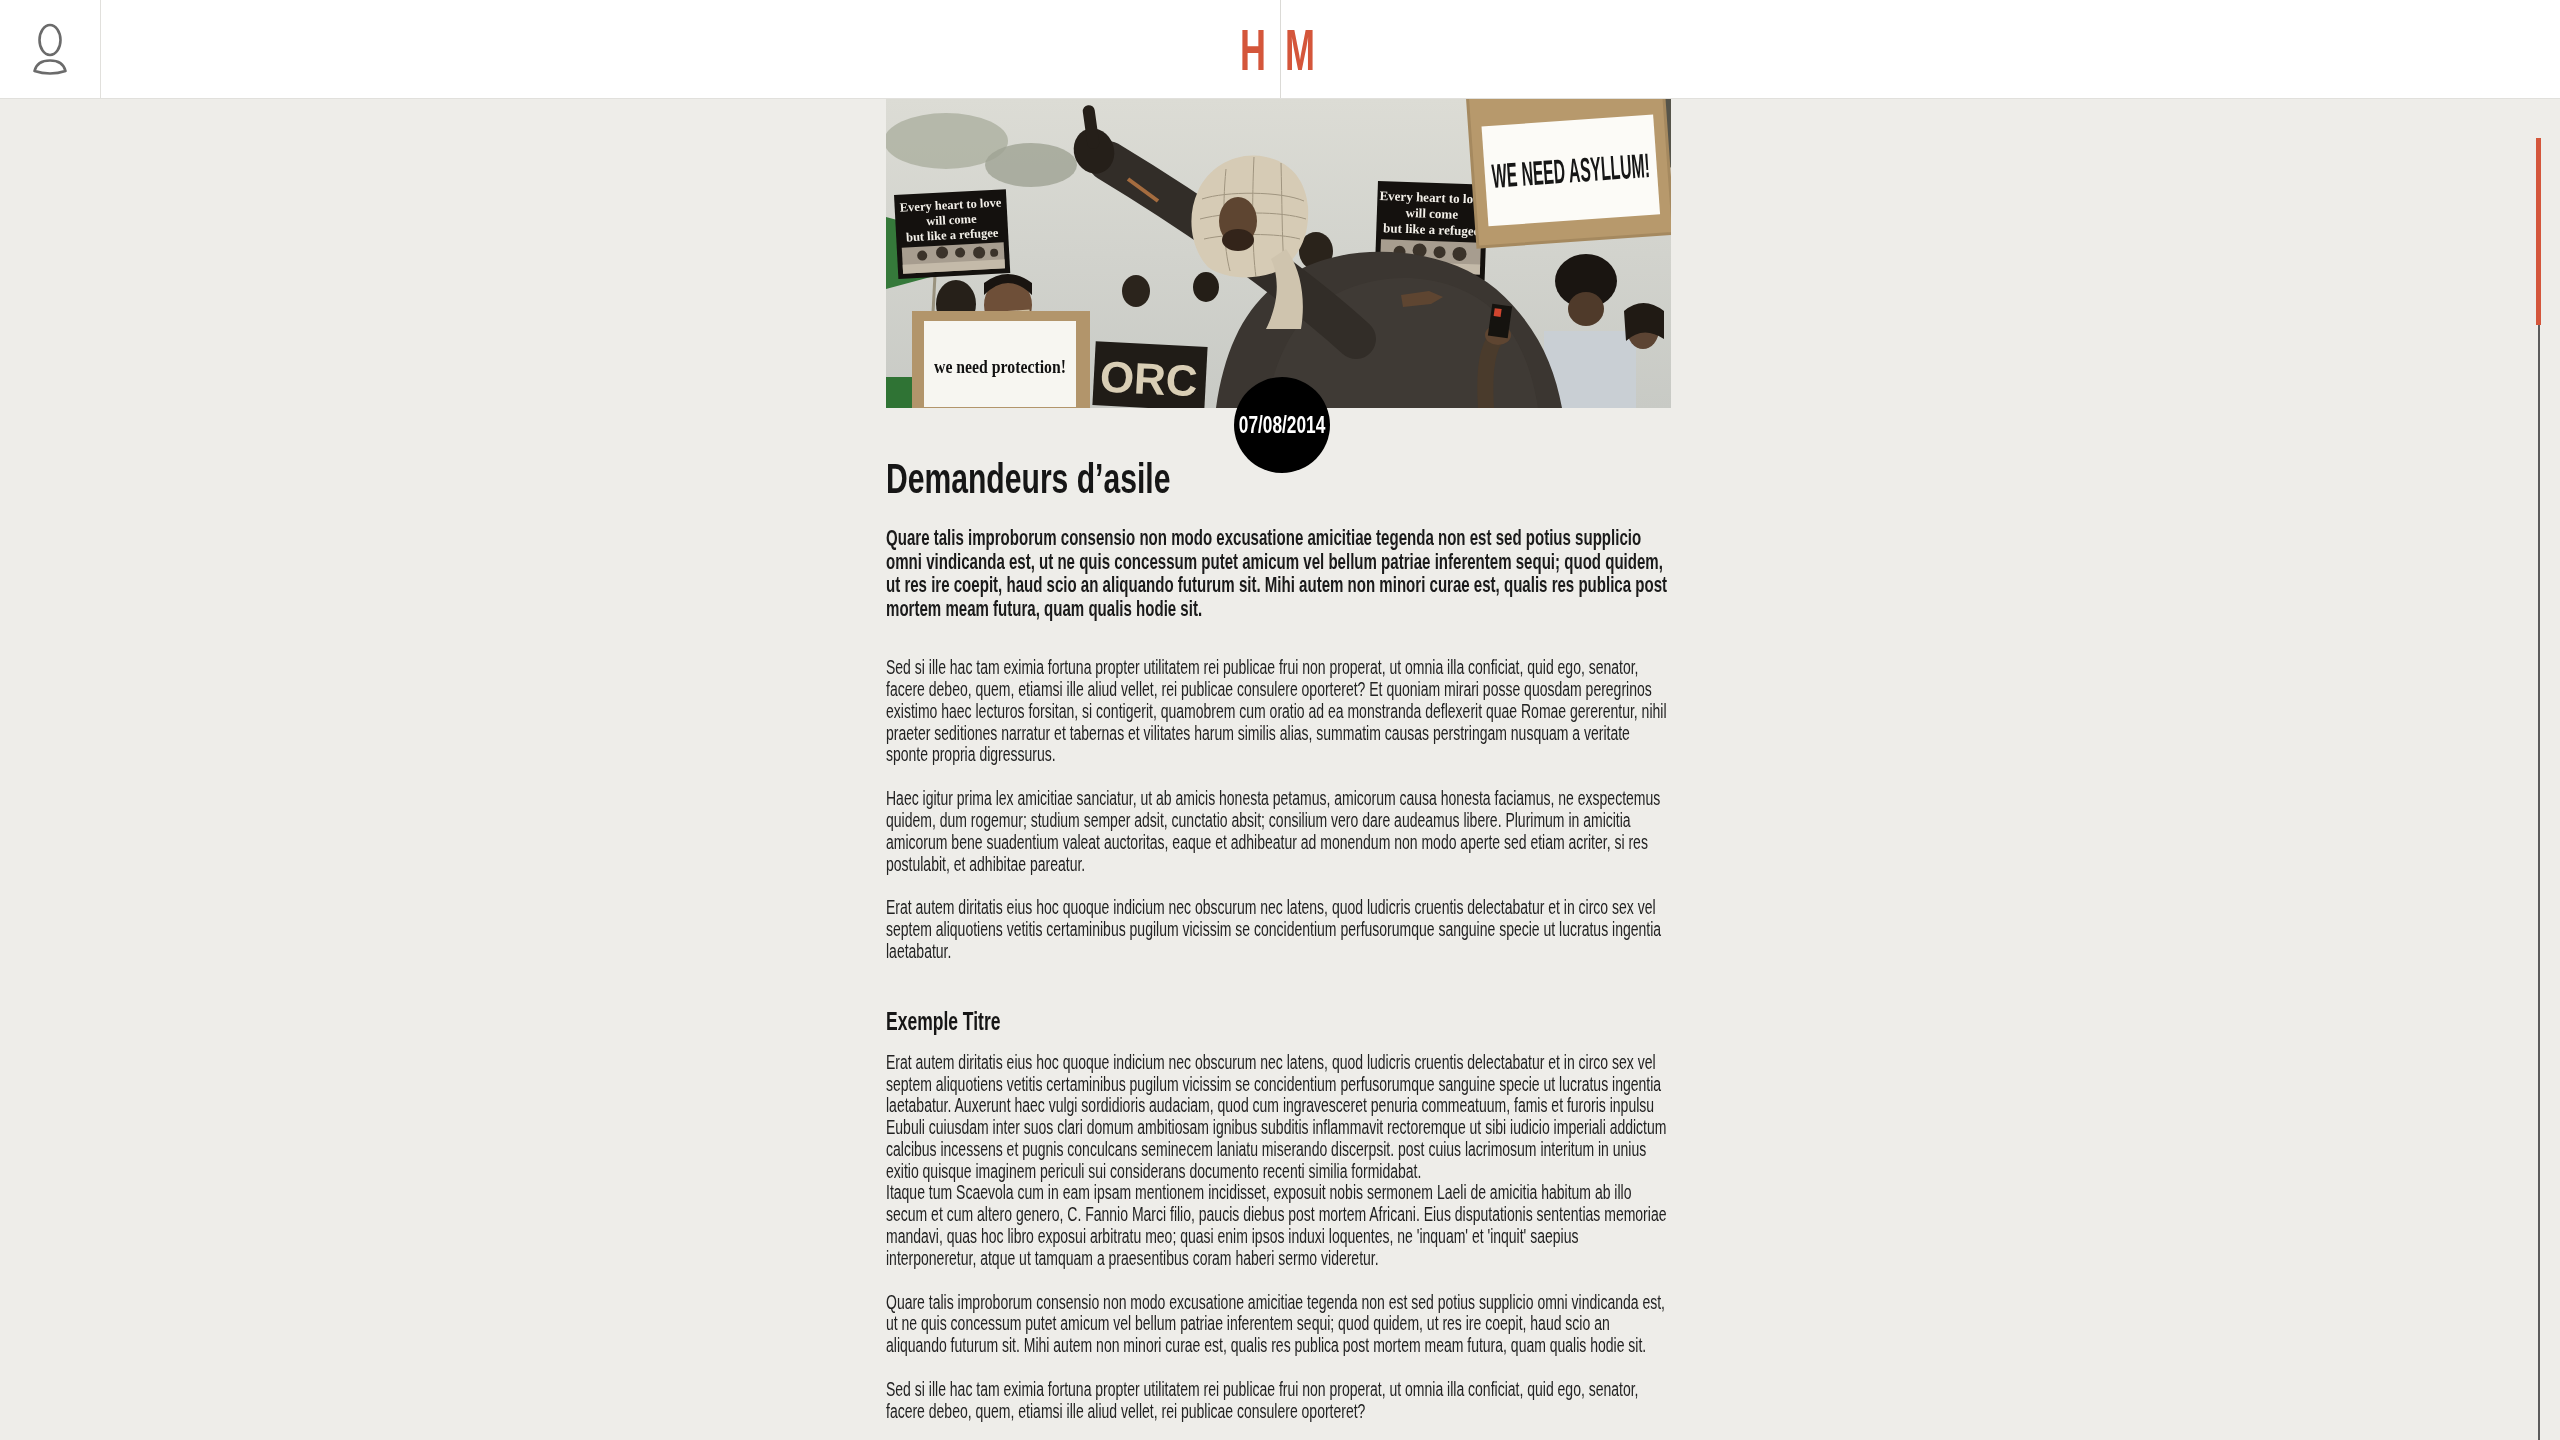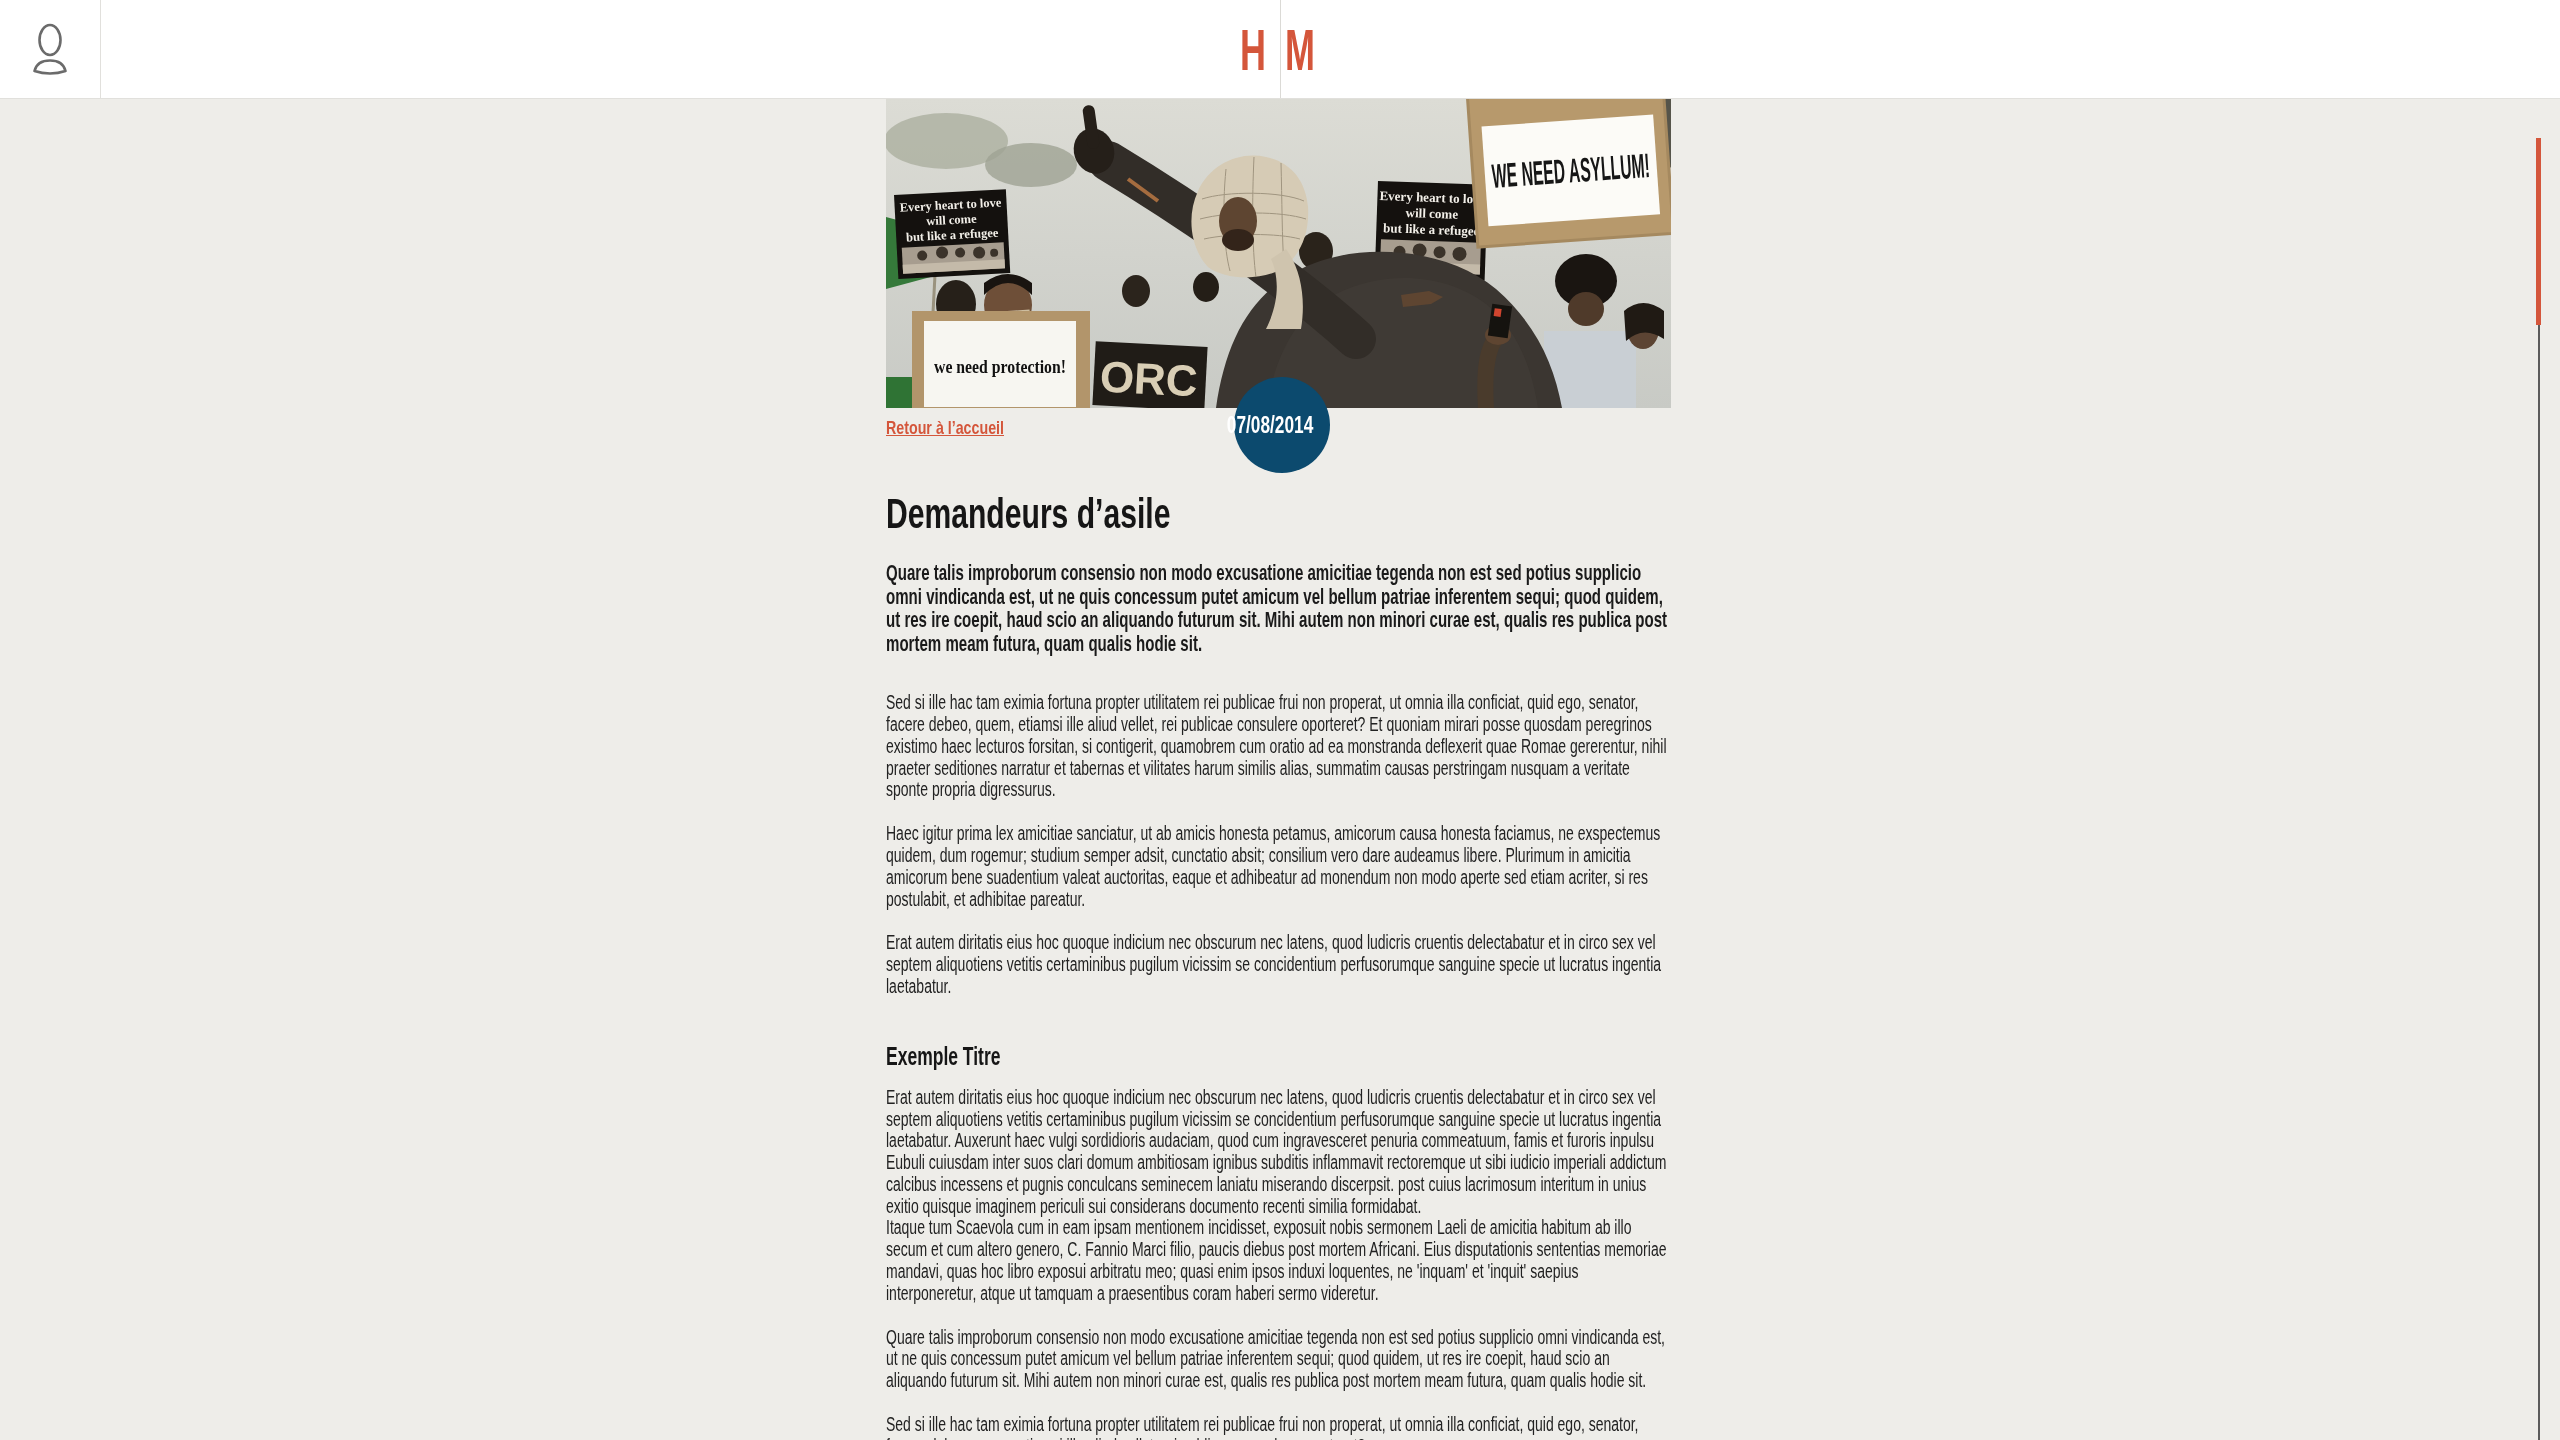--- a/index.html
+++ b/index.html
@@ -22,21 +22,21 @@
   .scroll-track{position:absolute;left:2538px;top:325px;width:2px;height:1115px;background:#5B5B5B;z-index:6;}
 
   
   .article{position:absolute;left:886px;top:99px;width:785px;}
   .hero{display:block;width:785px;height:309px;}
   .hero-footer{margin-top:9px;height:26px;}
   .back-link{display:inline-block;font-size:19px;font-weight:700;color:#D4563B;
              text-decoration:underline;transform:scaleX(0.75);transform-origin:0 50%;
              cursor:pointer;white-space:nowrap;}
   .date-badge{position:absolute;left:348px;top:278px;width:96px;height:96px;border-radius:50%;
-              background:#0c4a6e;display:flex;align-items:center;justify-content:flex-end;z-index:4;}
+              background:#000000;display:flex;align-items:center;justify-content:center;z-index:4;}
   .badge-text{color:#FFFFFF;font-size:24px;font-weight:700;transform:scaleX(0.72);white-space:nowrap;}
 
   .article-body{width:1121px;transform:scaleX(0.7);transform-origin:0 0;margin-top:48px;}
   .title{font-size:43px;line-height:1.05;font-weight:700;margin:0 0 26px 0;color:#161616;}
   .intro{font-size:21.5px;line-height:23.5px;font-weight:700;margin:0 0 36px 0;color:#1A1A1A;}
   .para{font-size:20px;line-height:21.8px;margin:0 0 22px 0;color:#222222;}
   .section-title{font-size:25px;font-weight:700;margin:44px 0 16px 0;color:#161616;}
 
   
   .svg-sans{font-family:"Liberation Sans",sans-serif;}
@@ -176,23 +176,20 @@
         <path d="M400,150 C415,170 420,200 415,230 L380,230 C395,200 392,175 385,160 Z" fill="#CFC4AE"></path>
         <path d="M515,196 l28,-4 l14,6 l-12,7 l-28,3 z" fill="#5E4531"></path>
 
         <path d="M600,309 C598,275 600,255 608,242" stroke="#4A3B2C" stroke-width="16" fill="none" stroke-linecap="round"></path>
         <ellipse cx="612" cy="236" rx="13" ry="10" fill="#5E4531"></ellipse>
         <rect x="604" y="206" width="20" height="32" fill="#15130F" transform="rotate(8 614 222)"></rect>
         <rect x="607" y="210" width="7" height="8" fill="#D0452F" transform="rotate(8 614 222)"></rect>
       </g>
     </svg>
 
-    <div class="hero-footer">
-      <a class="back-link">Retour à l’accueil</a>
-    </div>
     <div class="date-badge">
       <span class="badge-text">07/08/2014</span>
     </div>
 
     <div class="article-body">
       <h1 class="title">Demandeurs d’asile</h1>
       <p class="intro">Quare talis improborum consensio non modo excusatione amicitiae tegenda non est sed potius supplicio omni vindicanda est, ut ne quis concessum putet amicum vel bellum patriae inferentem sequi; quod quidem, ut res ire coepit, haud scio an aliquando futurum sit. Mihi autem non minori curae est, qualis res publica post mortem meam futura, quam qualis hodie sit.</p>
       <p class="para">Sed si ille hac tam eximia fortuna propter utilitatem rei publicae frui non properat, ut omnia illa conficiat, quid ego, senator, facere debeo, quem, etiamsi ille aliud vellet, rei publicae consulere oporteret? Et quoniam mirari posse quosdam peregrinos existimo haec lecturos forsitan, si contigerit, quamobrem cum oratio ad ea monstranda deflexerit quae Romae gererentur, nihil praeter seditiones narratur et tabernas et vilitates harum similis alias, summatim causas perstringam nusquam a veritate sponte propria digressurus.</p>
       <p class="para">Haec igitur prima lex amicitiae sanciatur, ut ab amicis honesta petamus, amicorum causa honesta faciamus, ne exspectemus quidem, dum rogemur; studium semper adsit, cunctatio absit; consilium vero dare audeamus libere. Plurimum in amicitia amicorum bene suadentium valeat auctoritas, eaque et adhibeatur ad monendum non modo aperte sed etiam acriter, si res postulabit, et adhibitae pareatur.</p>
       <p class="para">Erat autem diritatis eius hoc quoque indicium nec obscurum nec latens, quod ludicris cruentis delectabatur et in circo sex vel septem aliquotiens vetitis certaminibus pugilum vicissim se concidentium perfusorumque sanguine specie ut lucratus ingentia laetabatur.</p>

